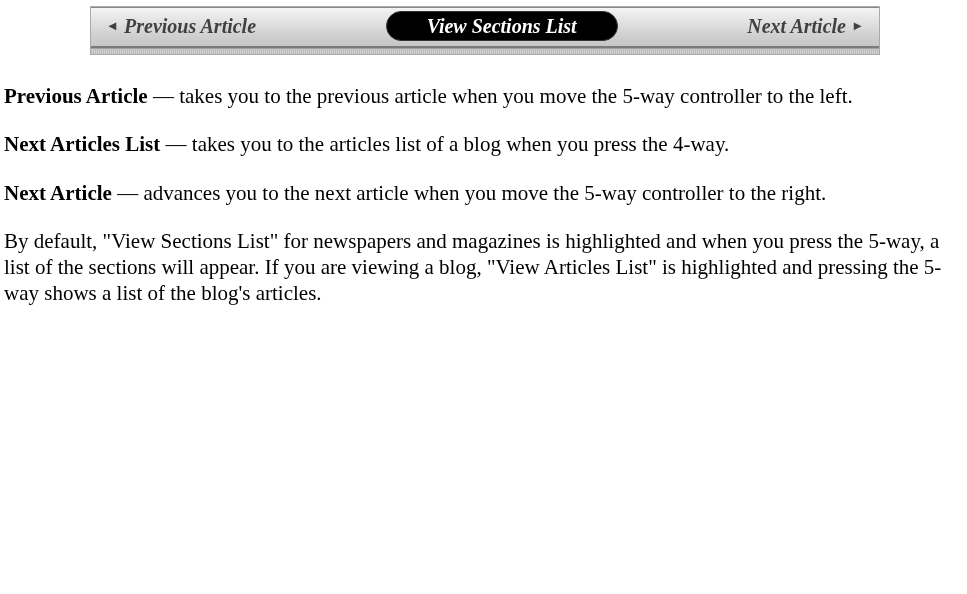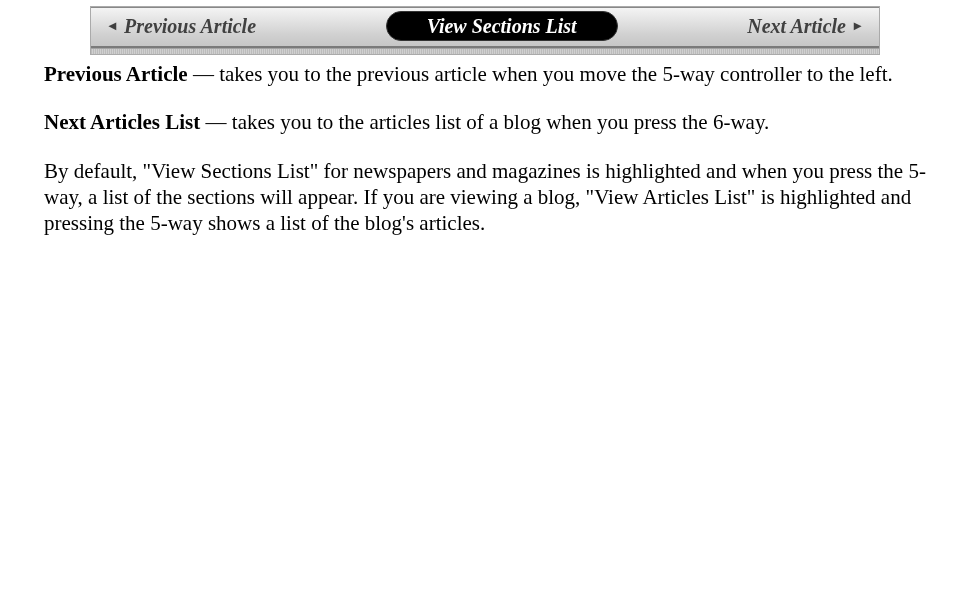--- a/index.html
+++ b/index.html
@@ -50,22 +50,21 @@
       line-height: 1;
       border: 1px solid #333;
     }
     .grain-strip {
       height: 5px;
       background: repeating-linear-gradient(90deg,#bcbcbc 0 1px,#d0d0d0 1px 2px),
                   repeating-linear-gradient(0deg,#bcbcbc 0 1px,#d0d0d0 1px 2px);
       border-top: 1px solid #a3a3a3;
     }
     .body-text {
-      padding: 6px 8px 0 4px;
-      margin-left: 40px;
+      padding: 28px 8px 0 4px;
     }
     .para {
       margin: 0 0 22px 0;
     }
     .bold {
       font-weight: bold;
     }
   </style>
 </head>
 <body>
@@ -85,16 +84,19 @@
     </div>
   </div>
   <div class="grain-strip"></div>
 </div>
 
 <div class="body-text">
   <p class="para">
     <span class="bold">Previous Article</span><span> — </span><span>takes you to the previous article when you move the 5-way controller to the left.</span>
   </p>
   <p class="para">
-    <span class="bold">Next Articles List</span><span> — </span><span>takes you to the articles list of a blog when you press the 6-way.</span>
+    <span class="bold">Next Articles List</span><span> — </span><span>takes you to the articles list of a blog when you press the 4-way.</span>
+  </p>
+  <p class="para">
+    <span class="bold">Next Article</span><span> — </span><span>advances you to the next article when you move the 5-way controller to the right.</span>
   </p>
   <p class="para">By default, "View Sections List" for newspapers and magazines is highlighted and when you press the 5-way, a list of the sections will appear. If you are viewing a blog, "View Articles List" is highlighted and pressing the 5-way shows a list of the blog's articles.</p>
 </div>
 
 </body></html>

